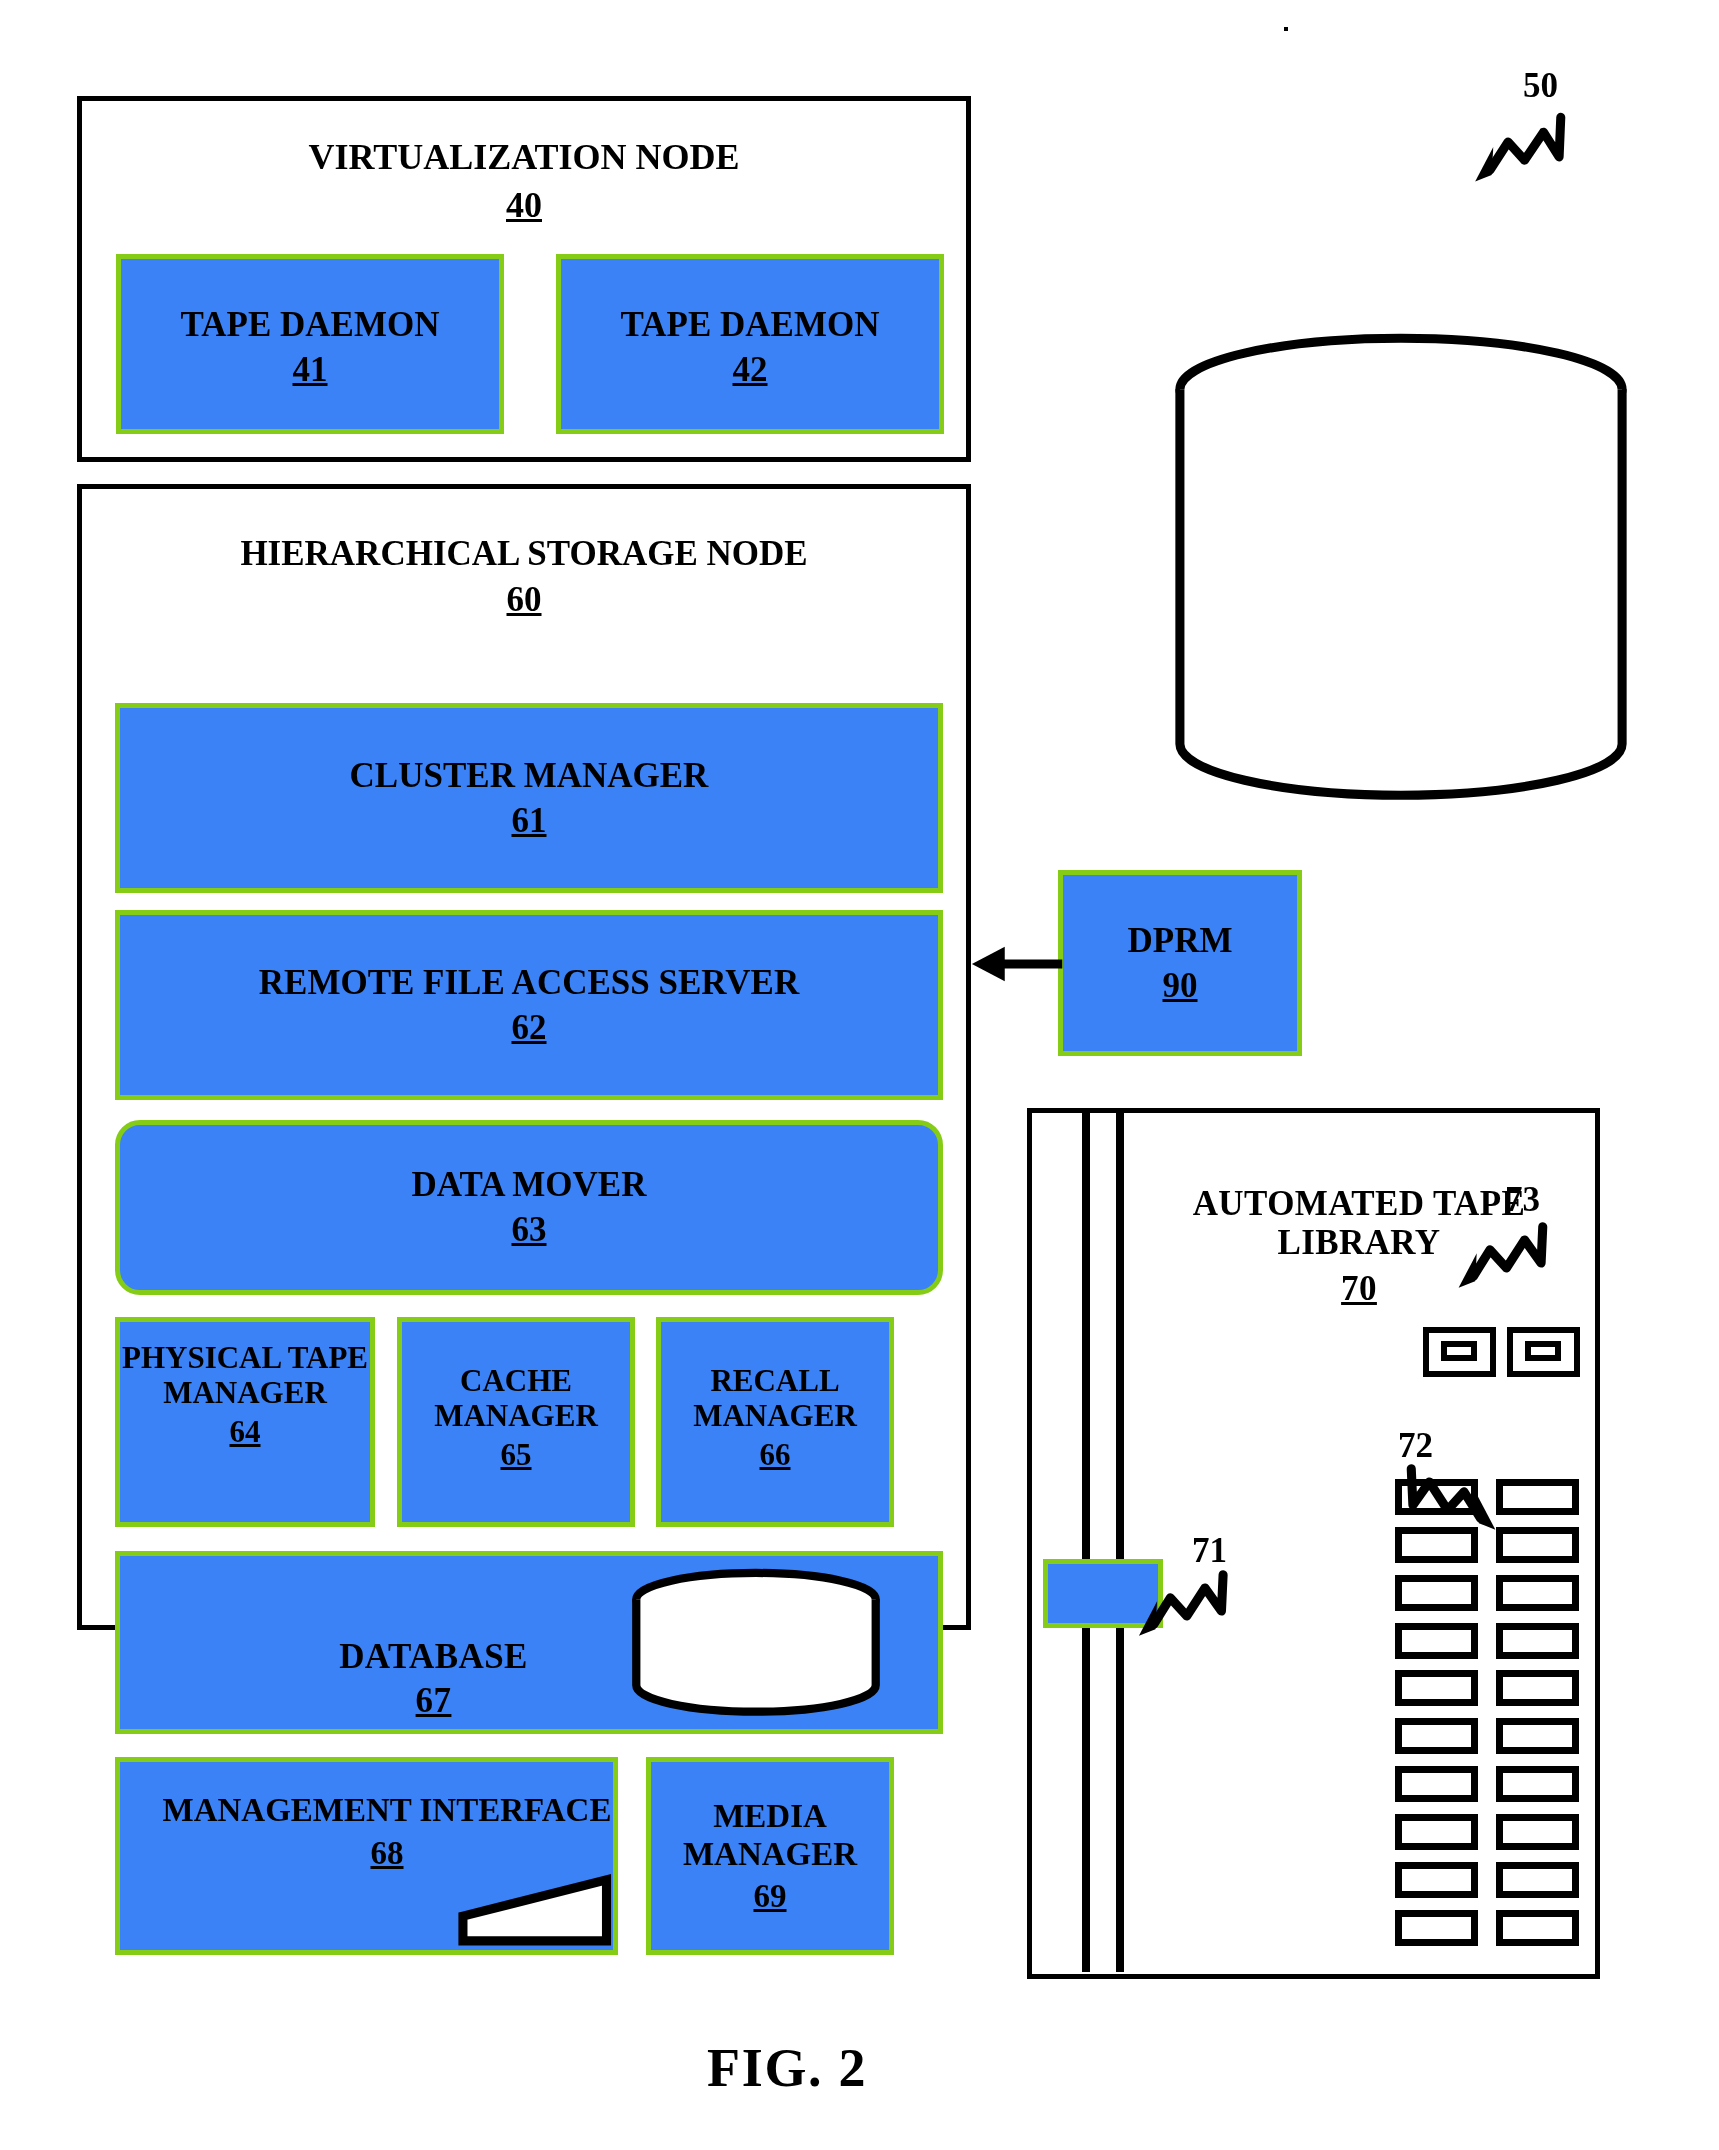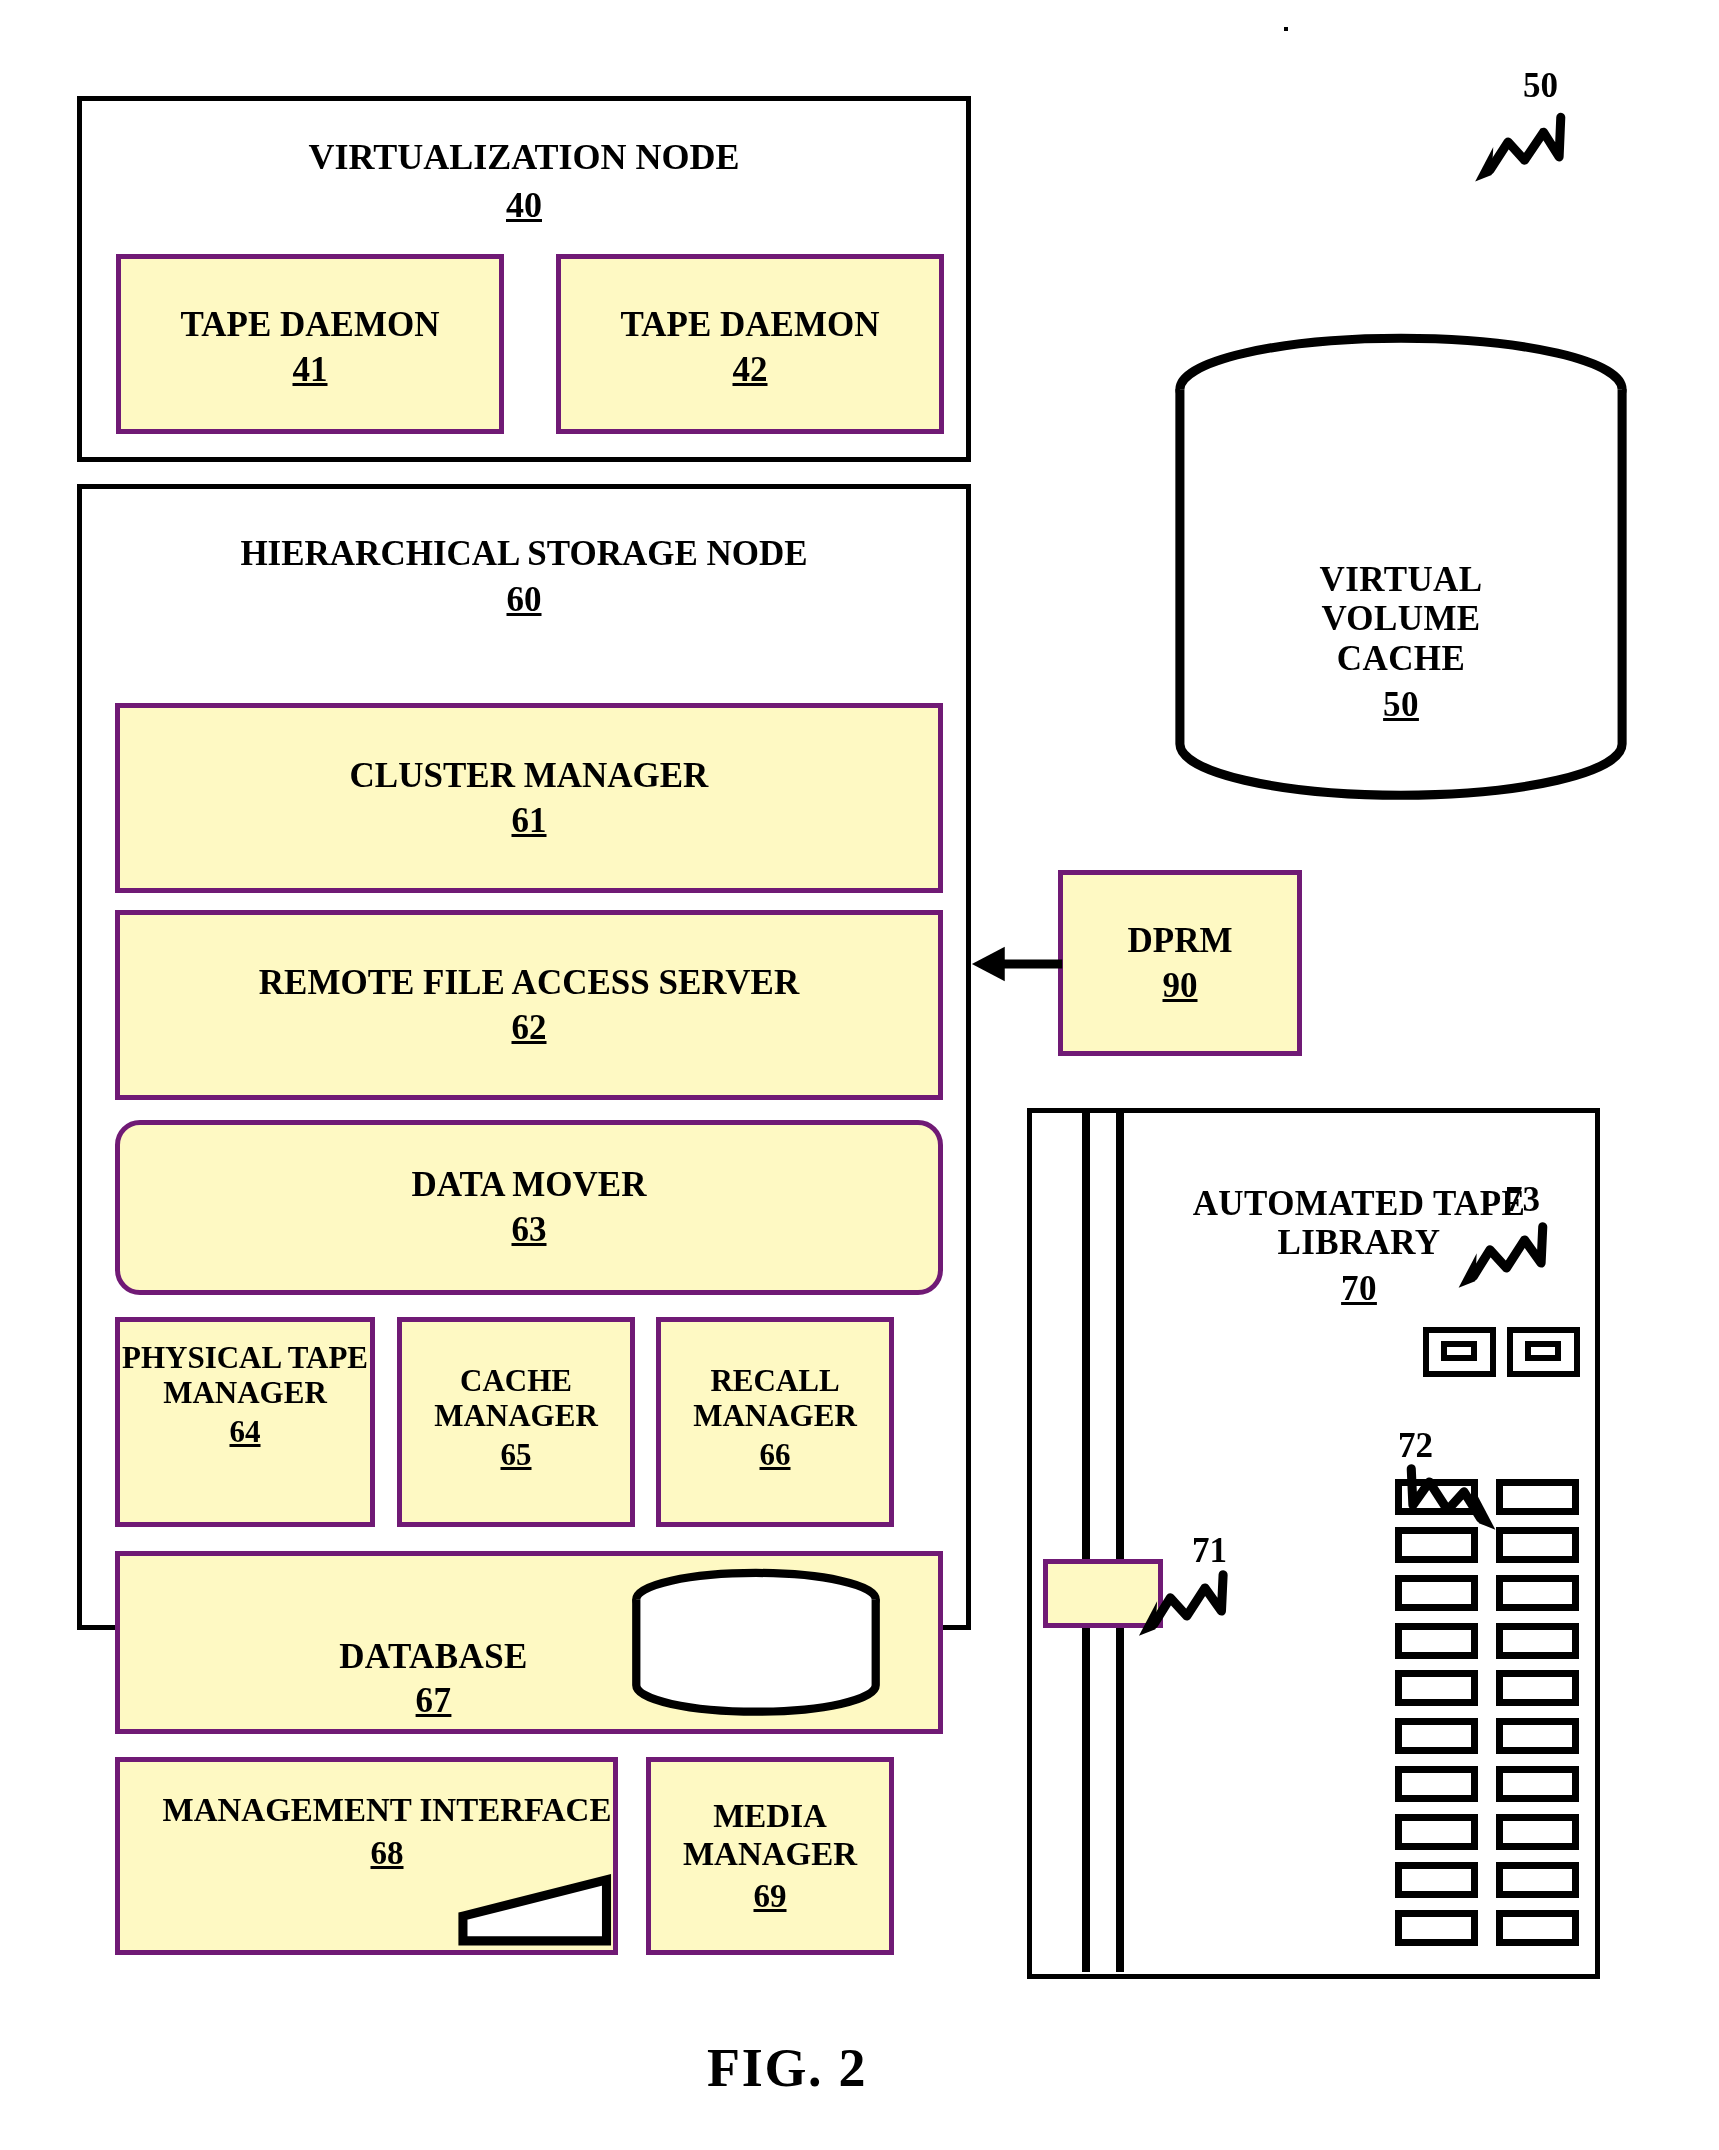--- a/index.html
+++ b/index.html
@@ -19,22 +19,22 @@
 
   
   .box {
     position: absolute;
     border: 5.8px solid #000;
     background: #fff;
     box-sizing: border-box;
   }
   .box-thin {
     position: absolute;
-    border: 5px solid #701a75;
-    background: #fef9c3;
+    border: 5px solid #84cc16;
+    background: #3b82f6;
     box-sizing: border-box;
   }
 
   
   .lbl {
     position: absolute;
     text-align: center;
     font-weight: bold;
     letter-spacing: 0.4px;
     line-height: 1.13;
@@ -224,26 +224,20 @@
   <div class="callout" style="left:1523px; top:66px;">50</div>
   <svg style="position:absolute; left:1462px; top:109px;" width="107" height="99" viewBox="0 0 130 120">
     <path d="M120 10 L118 58 L99 28 L76 62 L56 40 L34 74" fill="none" stroke="#000" stroke-width="11" stroke-linejoin="round" stroke-linecap="round"></path>
     <path d="M36 80 L16 88 L38 46 Z" fill="#000"></path>
   </svg>
 
   <svg style="position:absolute; left:1170px; top:333px;" width="462" height="512" viewBox="0 0 560 620">
     <ellipse cx="280" cy="68" rx="268" ry="62" fill="#fff" stroke="#000" stroke-width="11"></ellipse>
     <path d="M12 68 L12 498 A268 62 0 0 0 548 498 L548 68" fill="#fff" stroke="#000" stroke-width="11"></path>
   </svg>
-  <div class="lbl t42" style="left:1170px; top:520px; width:462px;">
-    <span>VIRTUAL
-VOLUME
-CACHE</span>
-    <span class="ref" style="margin-top:6.6px;">50</span>
-  </div>
 
   <div class="box-thin" style="left:1058px; top:870px; width:244px; height:186px;">
     <div class="centered-content t42" style="top:46px;">
       <span>DPRM</span>
       <span class="ref" style="margin-top:5px;">90</span>
     </div>
   </div>
 
   <svg style="position:absolute; left:970px; top:941px;" width="95" height="46" viewBox="0 0 115 56">
     <line x1="112" y1="28" x2="32" y2="28" stroke="#000" stroke-width="11"></line>

